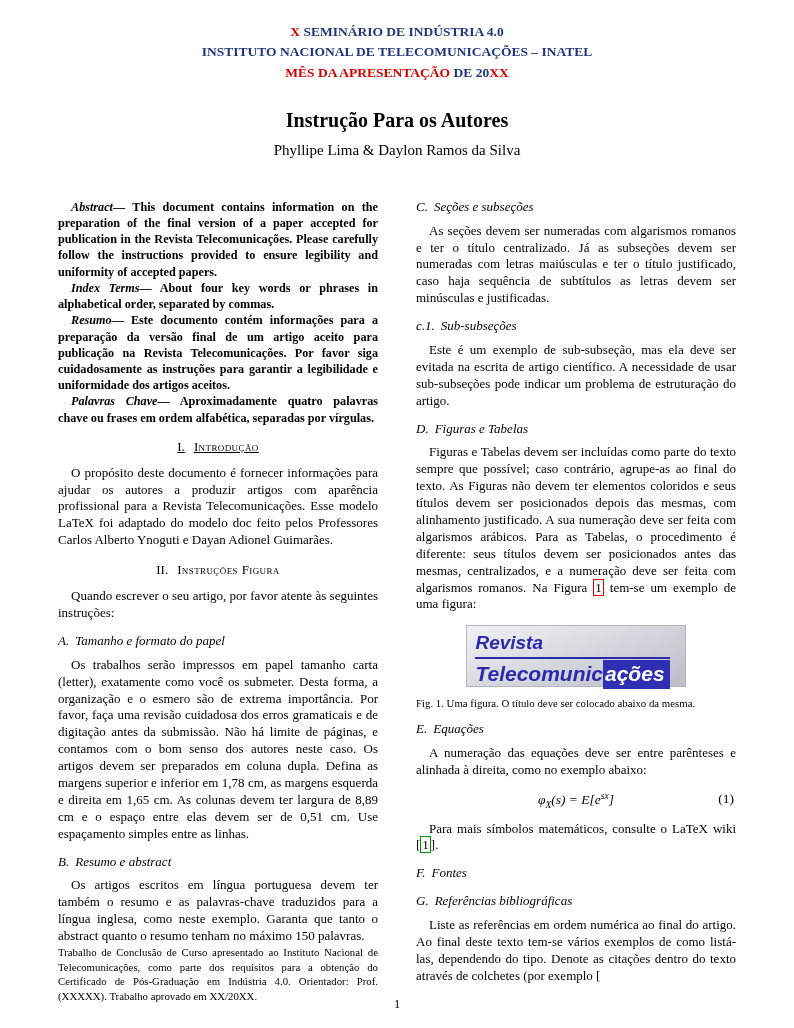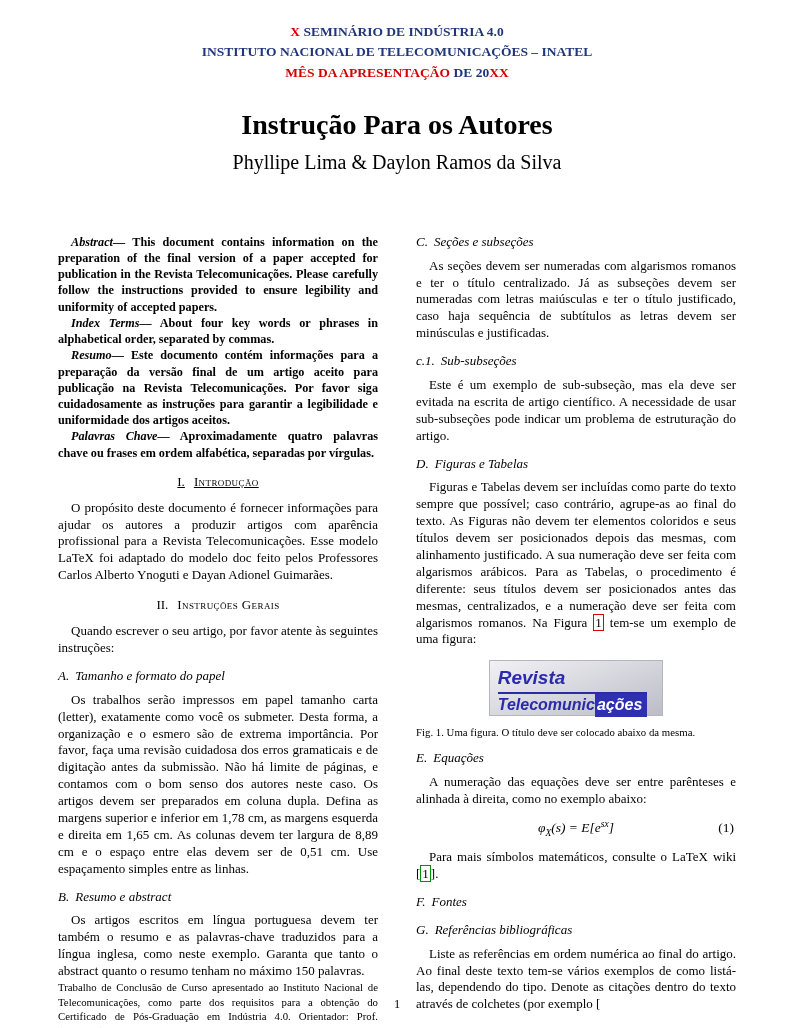--- a/index.html
+++ b/index.html
@@ -10,25 +10,25 @@
     width: 794px; height: 1028px; background: #fff;
     padding: 22px 58px 0 58px; position: relative; overflow: hidden;
   }
 
   
   .hdr { text-align: center; font-weight: bold; font-size: 13.5px; line-height: 1.5; color: #20367a; }
   .accent { color: #d40000; }
   .eissn { text-align: right; font-size: 13px; margin-top: 10px; }
 
   
-  .paper-title { text-align: center; font-size: 28px; font-weight: bold; margin: 26px 0 0 0; }
-  .authors { text-align: center; font-size: 20px; margin-top: 10px; }
+  .paper-title { text-align: center; font-size: 20px; font-weight: bold; margin: 26px 0 0 0; }
+  .authors { text-align: center; font-size: 15px; margin-top: 10px; }
 
   
-  .columns { display: flex; gap: 38px; margin-top: 60px; height: 748px; }
+  .columns { display: flex; gap: 38px; margin-top: 40px; height: 748px; }
   .col { flex: 1 1 0; min-width: 0; font-size: 13px; line-height: 1.3; }
   .col-left { display: flex; flex-direction: column; }
 
   .para { text-align: justify; text-indent: 13px; margin: 0; }
   .abs-para { font-weight: bold; font-size: 12.2px; line-height: 1.33; text-align: justify; text-indent: 13px; margin: 0; }
   .lead { font-style: italic; }
 
   .sec-head { text-align: center; margin: 13px 0 9px 0; font-size: 13px; }
   .sec-num { margin-right: 9px; }
   .sc { font-variant: small-caps; letter-spacing: 0.4px; }
@@ -50,21 +50,21 @@
     background: linear-gradient(160deg, #f2f2f5 0%, #d4d4dc 55%, #bcbcc8 100%);
     padding: 6px 16px 0 9px; box-shadow: 0 0 0 1px #b5b5bf inset;
   }
   .logo-line1 {
     color: #2a2aac; font-family: "Liberation Sans", sans-serif;
     font-weight: bold; font-style: italic; font-size: 19px;
     border-bottom: 2px solid #2a2aac; padding: 0 34px 1px 0;
   }
   .logo-line2 {
     color: #2a2aac; font-family: "Liberation Sans", sans-serif;
-    font-weight: bold; font-style: italic; font-size: 16px; margin-top: 1px; white-space: nowrap;
+    font-weight: bold; font-style: italic; font-size: 21px; margin-top: 1px; white-space: nowrap;
   }
   .logo-box { background: #2f2fb4; color: #ffffff; padding: 2px 5px 4px 2px; }
   .fig-caption { font-size: 10.8px; text-align: left; margin-top: 9px; line-height: 1.3; }
 
   
   .equation { position: relative; text-align: center; margin: 10px 0; font-size: 13.5px; }
   .eq-body { font-style: italic; }
   .eq-body sub, .eq-body sup { font-size: 9.5px; }
   .eq-num { position: absolute; right: 2px; top: 1px; font-style: normal; }
 
@@ -90,21 +90,21 @@
     <div class="col col-left">
 
       <p class="abs-para"><span class="lead">Abstract—</span><span> This document contains information on the preparation of the final version of a paper accepted for publication in the Revista Telecomunicações. Please carefully follow the instructions provided to ensure legibility and uniformity of accepted papers.</span></p>
       <p class="abs-para"><span class="lead">Index Terms—</span><span> About four key words or phrases in alphabetical order, separated by commas.</span></p>
       <p class="abs-para"><span class="lead">Resumo—</span><span> Este documento contém informações para a preparação da versão final de um artigo aceito para publicação na Revista Telecomunicações. Por favor siga cuidadosamente as instruções para garantir a legibilidade e uniformidade dos artigos aceitos.</span></p>
       <p class="abs-para"><span class="lead">Palavras Chave—</span><span> Aproximadamente quatro palavras chave ou frases em ordem alfabética, separadas por vírgulas.</span></p>
 
       <h2 class="sec-head" style="font-weight:normal;text-decoration:underline;"><span class="sec-num">I.</span><span class="sc">Introdução</span></h2>
       <p class="para">O propósito deste documento é fornecer informações para ajudar os autores a produzir artigos com aparência profissional para a Revista Telecomunicações. Esse modelo LaTeX foi adaptado do modelo doc feito pelos Professores Carlos Alberto Ynoguti e Dayan Adionel Guimarães.</p>
 
-      <h2 class="sec-head" style="font-weight:normal;"><span class="sec-num">II.</span><span class="sc">Instruções Gerais</span></h2>
+      <h2 class="sec-head" style="font-weight:normal;"><span class="sec-num">II.</span><span class="sc">Instruções Figura</span></h2>
       <p class="para">Quando escrever o seu artigo, por favor atente às seguintes instruções:</p>
 
       <h3 class="subsec-head" style="font-weight:normal;"><span class="subsec-label">A.</span><span>Tamanho e formato do papel</span></h3>
       <p class="para">Os trabalhos serão impressos em papel tamanho carta (letter), exatamente como você os submeter. Desta forma, a organização e o esmero são de extrema importância. Por favor, faça uma revisão cuidadosa dos erros gramaticais e de digitação antes da submissão. Não há limite de páginas, e contamos com o bom senso dos autores neste caso. Os artigos devem ser preparados em coluna dupla. Defina as margens superior e inferior em 1,78 cm, as margens esquerda e direita em 1,65 cm. As colunas devem ter largura de 8,89 cm e o espaço entre elas devem ser de 0,51 cm. Use espaçamento simples entre as linhas.</p>
 
       <h3 class="subsec-head" style="font-weight:normal;"><span class="subsec-label">B.</span><span>Resumo e abstract</span></h3>
       <p class="para">Os artigos escritos em língua portuguesa devem ter também o resumo e as palavras-chave traduzidos para a língua inglesa, como neste exemplo. Garanta que tanto o abstract quanto o resumo tenham no máximo 150 palavras.</p>
 
       <div class="footnote">Trabalho de Conclusão de Curso apresentado ao Instituto Nacional de Telecomunicações, como parte dos requisitos para a obtenção do Certificado de Pós-Graduação em Indústria 4.0. Orientador: Prof. (XXXXX). Trabalho aprovado em XX/20XX.</div>
     </div>

